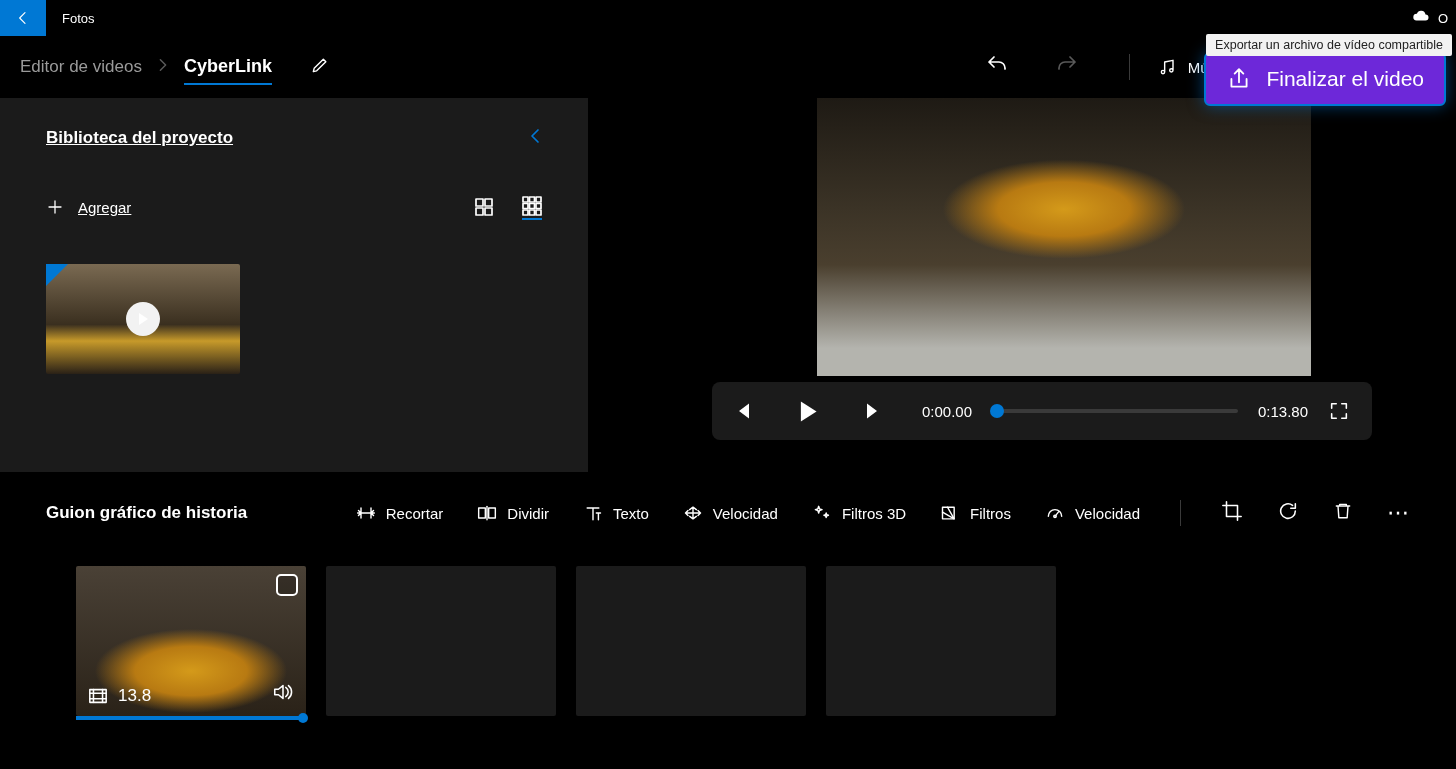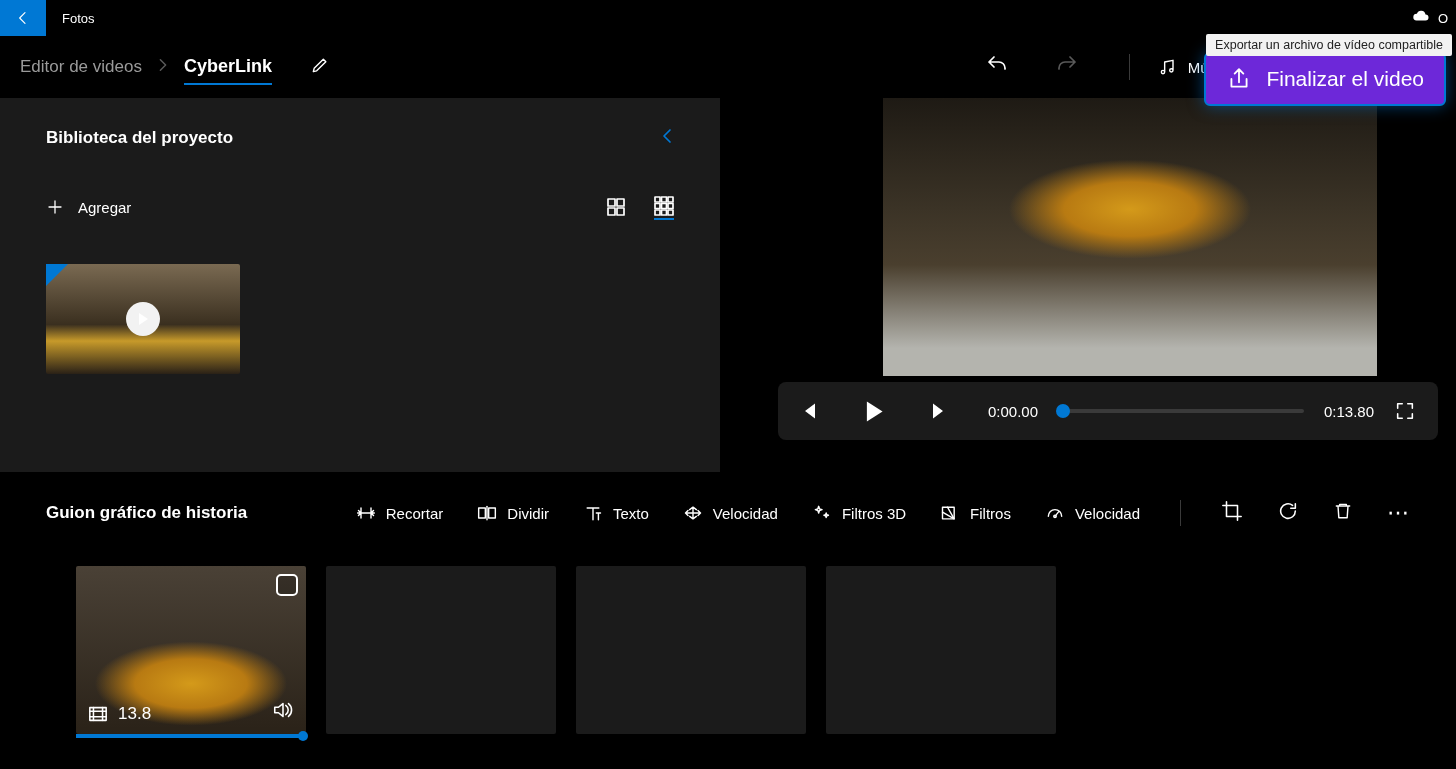--- a/index.html
+++ b/index.html
@@ -39,21 +39,21 @@
   padding: 12px 20px; font-size: 21px; color: #fff;
   box-shadow: 0 0 16px rgba(0,120,212,0.55);
   margin-top: 6px;
 }
 .finalize-btn svg { width: 26px; height: 26px; }
 
 
 .main-row { display: flex; height: 374px; }
 
 
-.library-panel { width: 720px; background: #1b1b1b; border-radius: 0; margin-left: 0; display: flex; flex-direction: column; padding: 30px 46px 20px 46px; }
+.library-panel { width: 588px; background: #1b1b1b; border-radius: 0; margin-left: 0; display: flex; flex-direction: column; padding: 30px 46px 20px 46px; text-decoration: underline; }
 .library-header { display: flex; align-items: center; }
 .library-title { font-size: 17px; font-weight: 600; }
 .library-collapse { margin-left: auto; color: #0078d4; }
 .library-controls { display: flex; align-items: center; margin-top: 46px; }
 .add-btn { display: flex; align-items: center; gap: 14px; font-size: 15px; }
 .view-toggles { margin-left: auto; display: flex; gap: 28px; align-items: center; }
 .grid-small, .grid-large { width: 20px; height: 20px; display:flex; align-items:center; justify-content:center; }
 .grid-large { border-bottom: 2px solid #0078d4; padding-bottom: 6px; margin-top: 6px; }
 .library-items { margin-top: 44px; display: flex; gap: 12px; }
 .lib-thumb { width: 194px; height: 110px; background: linear-gradient(180deg,#7a6a52 0%,#3a2f1f 55%,#c79a2a 70%,#2a2117 100%); position: relative; border-radius: 2px; }
@@ -76,21 +76,21 @@
 .fullscreen-btn { width: 22px; height: 22px; }
 
 
 .storyboard { margin-top: 28px; padding: 0 46px; }
 .story-title { font-size: 17px; font-weight: 600; }
 .story-toolbar-row { display:flex; align-items:center; }
 .story-toolbar { margin-left: auto; display: flex; align-items: center; gap: 34px; }
 .story-tool { display: flex; align-items: center; gap: 10px; font-size: 15px; }
 .story-toolbar .divider-v { margin: 0 6px; }
 .story-clips { margin-top: 40px; display: flex; gap: 20px; padding-left: 30px; }
-.clip { width: 230px; height: 168px; background: #1b1b1b; border-radius: 2px; position: relative; }
+.clip { width: 230px; height: 150px; background: #1b1b1b; border-radius: 2px; position: relative; }
 .clip.filled {
   background:
     radial-gradient(ellipse 160px 70px at 50% 70%, #d49a1a 0%, #b87a12 35%, transparent 60%),
     linear-gradient(180deg,#4a4136 0%,#2a2218 100%);
 }
 .clip-select { position: absolute; top: 8px; right: 8px; width: 22px; height: 22px; border: 2px solid #fff; border-radius: 5px; background: rgba(0,0,0,0.25); }
 .clip-audio { position: absolute; bottom: 10px; right: 12px; }
 .clip-info { position: absolute; bottom: 10px; left: 12px; display:flex; align-items:center; gap: 10px; }
 .clip-duration { font-size: 17px; }
 .clip-progress { position: absolute; left: 0; bottom: -4px; width: 100%; height: 4px; background: #0078d4; }

